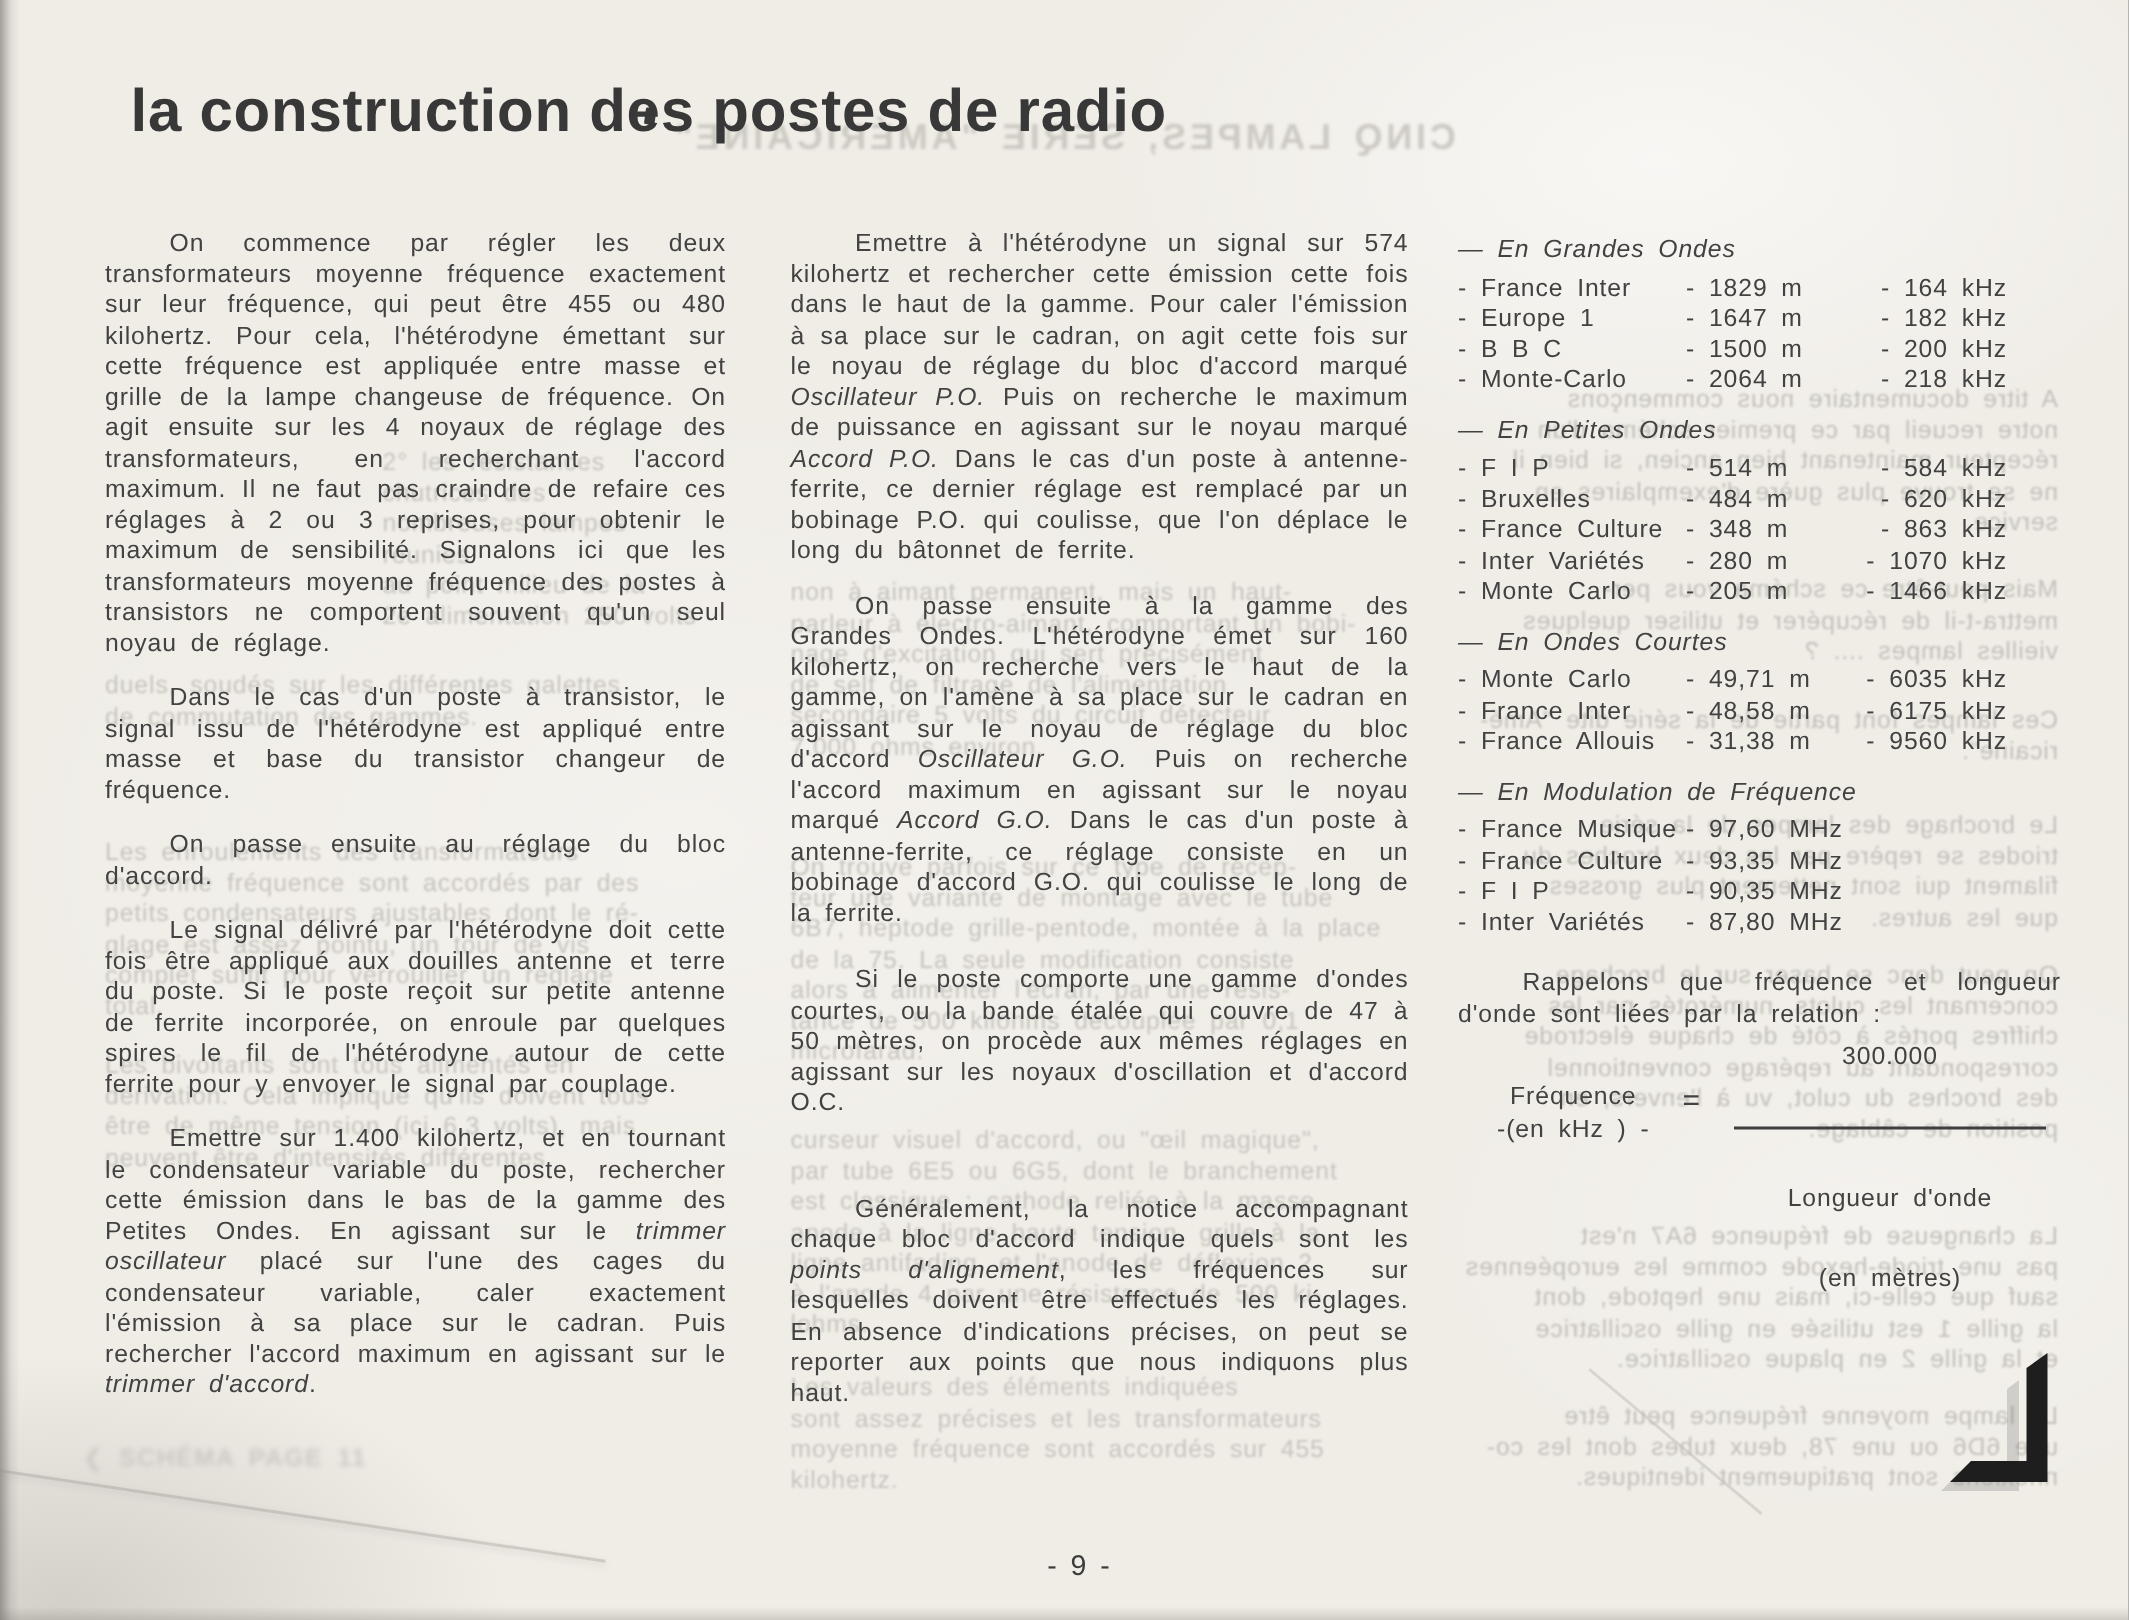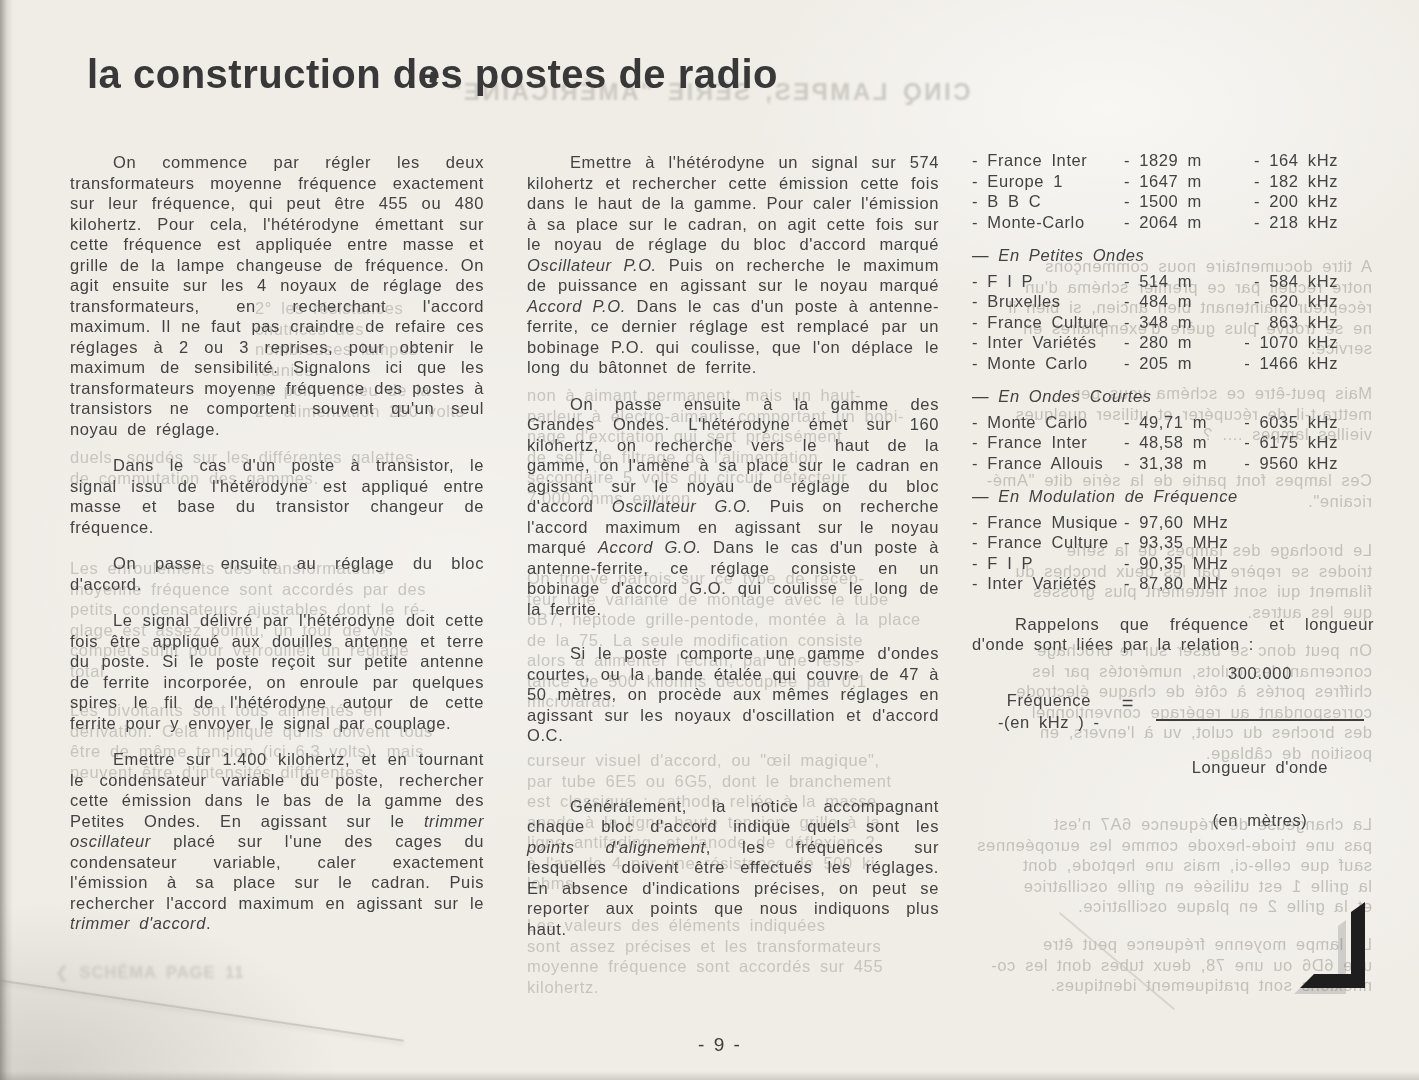--- a/index.html
+++ b/index.html
@@ -179,20 +179,21 @@
   <div class="col" style="left:527px;top:152px;width:412px">
       <p>Emettre à l'hétérodyne un signal sur 574 kilohertz et rechercher cette émission cette fois dans le haut de la gamme. Pour caler l'émission à sa place sur le cadran, on agit cette fois sur le noyau de réglage du bloc d'accord marqué <em>Oscillateur P.O.</em> Puis on recherche le maximum de puissance en agissant sur le noyau marqué <em>Accord P.O.</em> Dans le cas d'un poste à antenne-ferrite, ce dernier réglage est remplacé par un bobinage P.O. qui coulisse, que l'on déplace le long du bâtonnet de ferrite.</p>
       <p class="g16">On passe ensuite à la gamme des Grandes Ondes. L'hétérodyne émet sur 160 kilohertz, on recherche vers le haut de la gamme, on l'amène à sa place sur le cadran en agissant sur le noyau de réglage du bloc d'accord <em>Oscillateur G.O.</em> Puis on recherche l'accord maximum en agissant sur le noyau marqué <em>Accord G.O.</em> Dans le cas d'un poste à antenne-ferrite, ce réglage consiste en un bobinage d'accord G.O. qui coulisse le long de la ferrite.</p>
       <p class="g24">Si le poste comporte une gamme d'ondes courtes, ou la bande étalée qui couvre de 47 à 50 mètres, on procède aux mêmes réglages en agissant sur les noyaux d'oscillation et d'accord O.C.</p>
       <p class="g50">Généralement, la notice accompagnant chaque bloc d'accord indique quels sont les <em>points d'alignement</em>, les fréquences sur lesquelles doivent être effectués les réglages. En absence d'indications précises, on peut se reporter aux points que nous indiquons plus haut.</p>
     </div>
 
   <div class="col" style="left:972px;top:148px;width:402px">
     <div>
         <div class="station-section">
+          <div class="station-heading">— En Grandes Ondes</div>
           <div class="station-row">
             <span class="st-name">France Inter</span>
             <span class="st-wave">1829 m</span>
             <span class="st-freq">164 kHz</span>
           </div>
           <div class="station-row">
             <span class="st-name">Europe 1</span>
             <span class="st-wave">1647 m</span>
             <span class="st-freq">182 kHz</span>
           </div>

